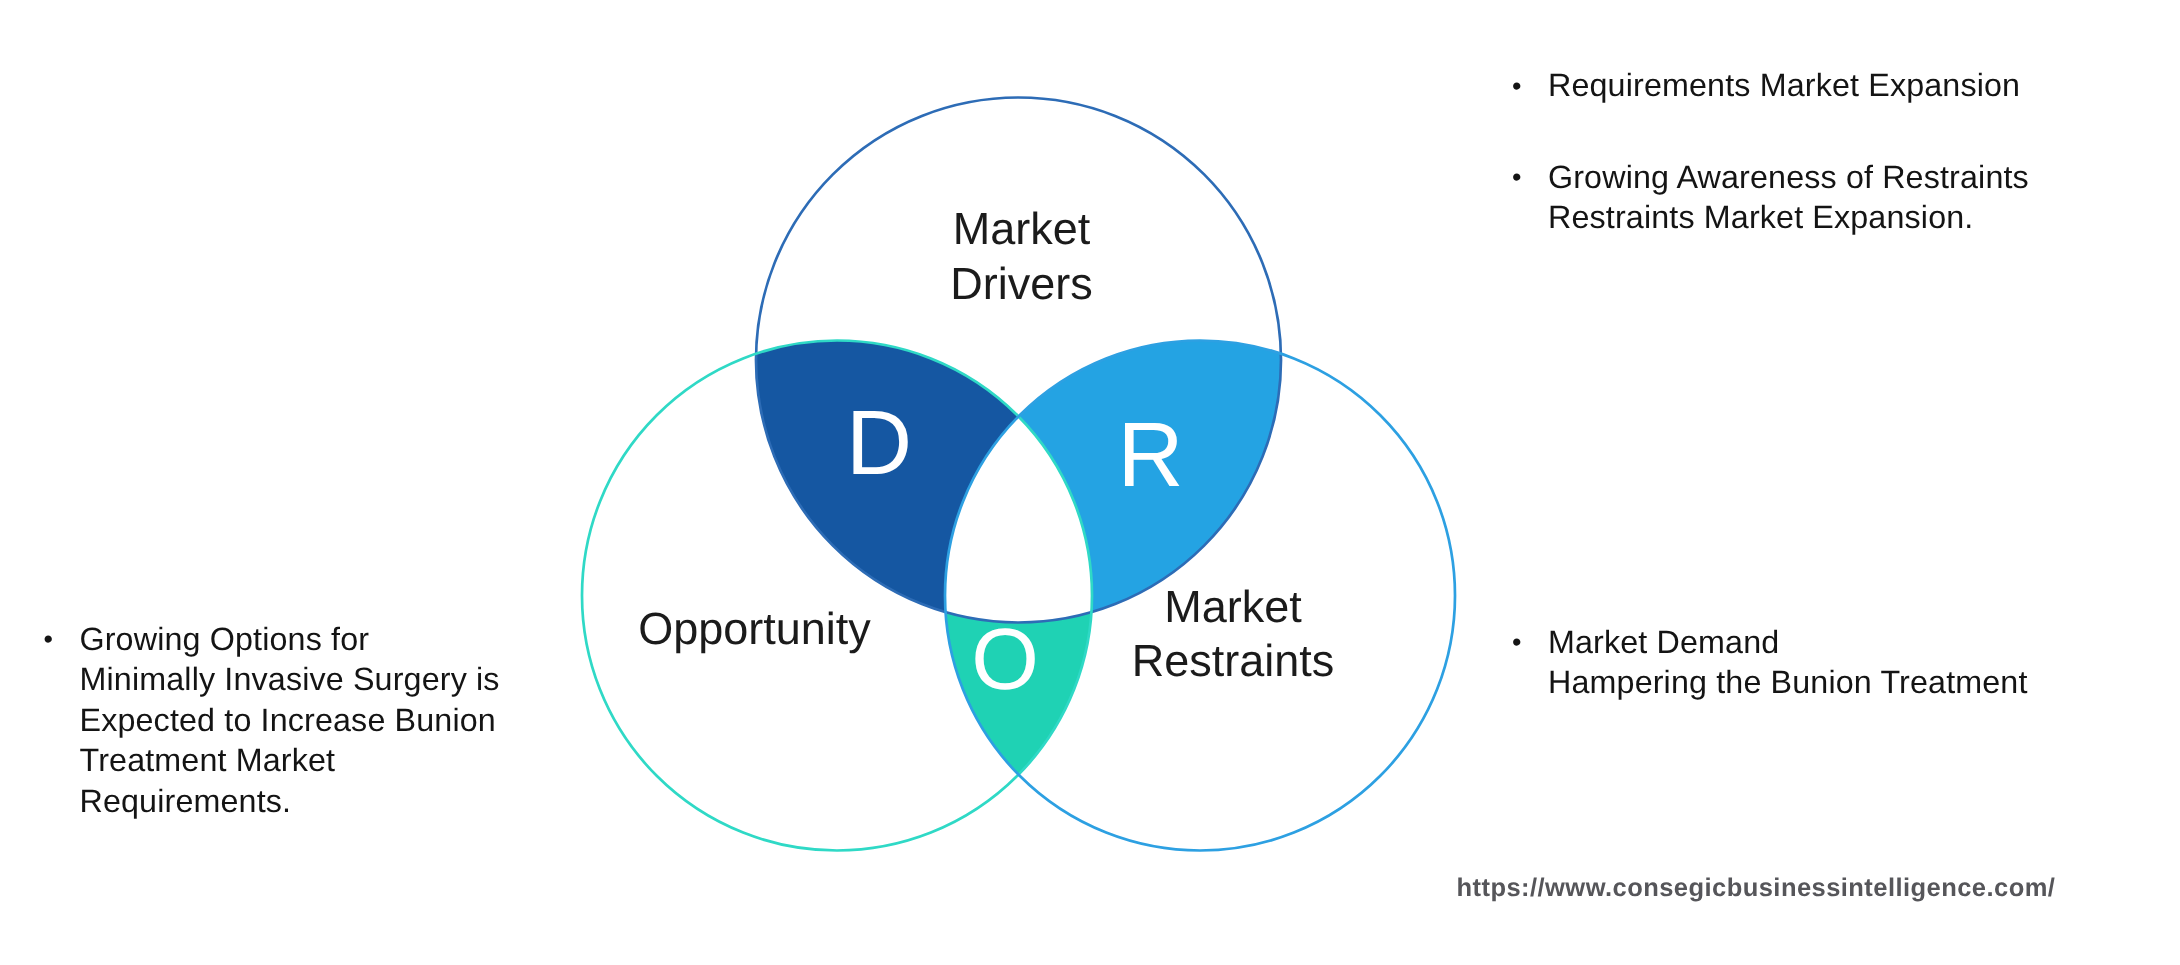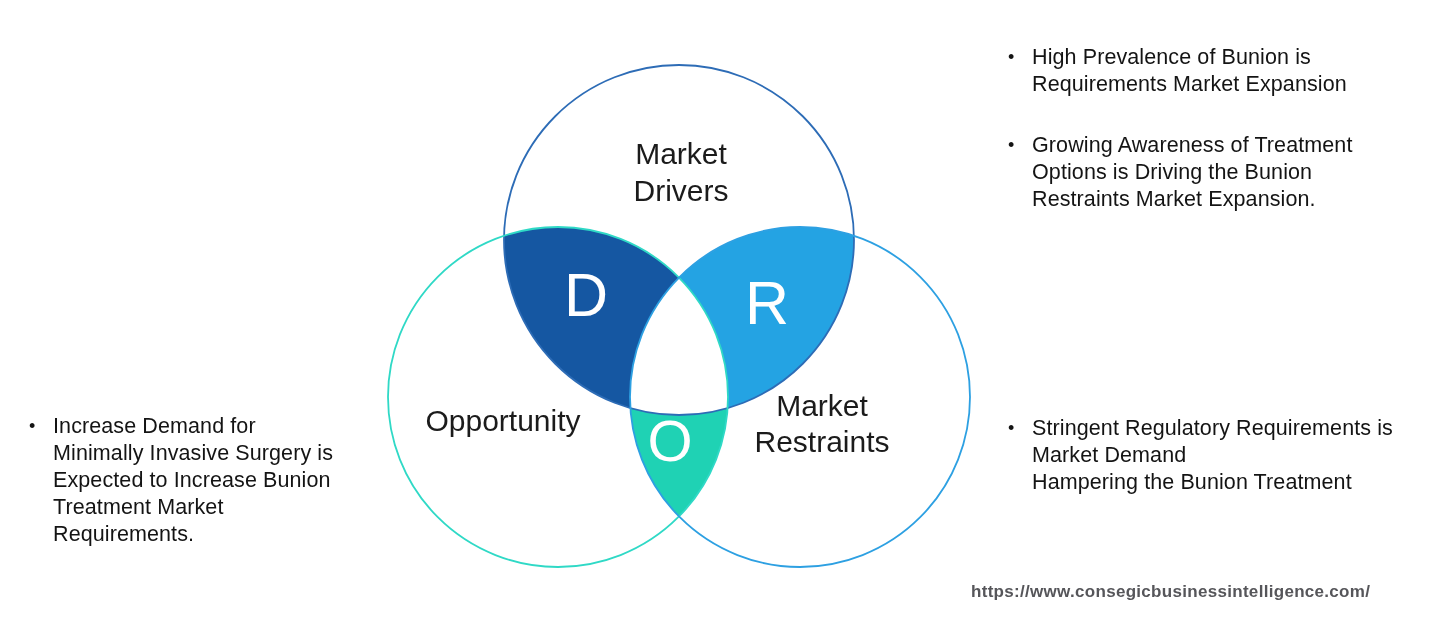--- a/index.html
+++ b/index.html
@@ -123,52 +123,49 @@
     <text x="503" y="420" class="venn-label" text-anchor="middle" dominant-baseline="central" fill="#1B1B1B">Opportunity</text>
 
     <text x="822" y="405" class="venn-label" text-anchor="middle" dominant-baseline="central" fill="#1B1B1B">Market</text>
     <text x="822" y="441" class="venn-label" text-anchor="middle" dominant-baseline="central" fill="#1B1B1B">Restraints</text>
   </svg>
 
   <div class="bullet-list" style="left:1008px; top:44px;">
     <div class="bullet-item">
       <span class="bullet-dot">•</span>
       <div class="bullet-lines">
-        <div>High Prevalence of Bunion is</div>
         <div>Requirements Market Expansion</div>
       </div>
     </div>
     <div class="bullet-item">
       <span class="bullet-dot">•</span>
       <div class="bullet-lines">
-        <div>Growing Awareness of Treatment</div>
-        <div>Options is Driving the Bunion</div>
+        <div>Growing Awareness of Restraints</div>
         <div>Restraints Market Expansion.</div>
       </div>
     </div>
   </div>
 
   <div class="bullet-list" style="left:29px; top:413px;">
     <div class="bullet-item">
       <span class="bullet-dot">•</span>
       <div class="bullet-lines">
-        <div>Increase Demand for</div>
+        <div>Growing Options for</div>
         <div>Minimally Invasive Surgery is</div>
         <div>Expected to Increase Bunion</div>
         <div>Treatment Market</div>
         <div>Requirements.</div>
       </div>
     </div>
   </div>
 
   <div class="bullet-list" style="left:1008px; top:415px;">
     <div class="bullet-item">
       <span class="bullet-dot">•</span>
       <div class="bullet-lines">
-        <div>Stringent Regulatory Requirements is</div>
         <div>Market Demand</div>
         <div>Hampering the Bunion Treatment</div>
       </div>
     </div>
   </div>
 
   <div class="footer-url">https://www.consegicbusinessintelligence.com/</div>
 
 </div>
 

